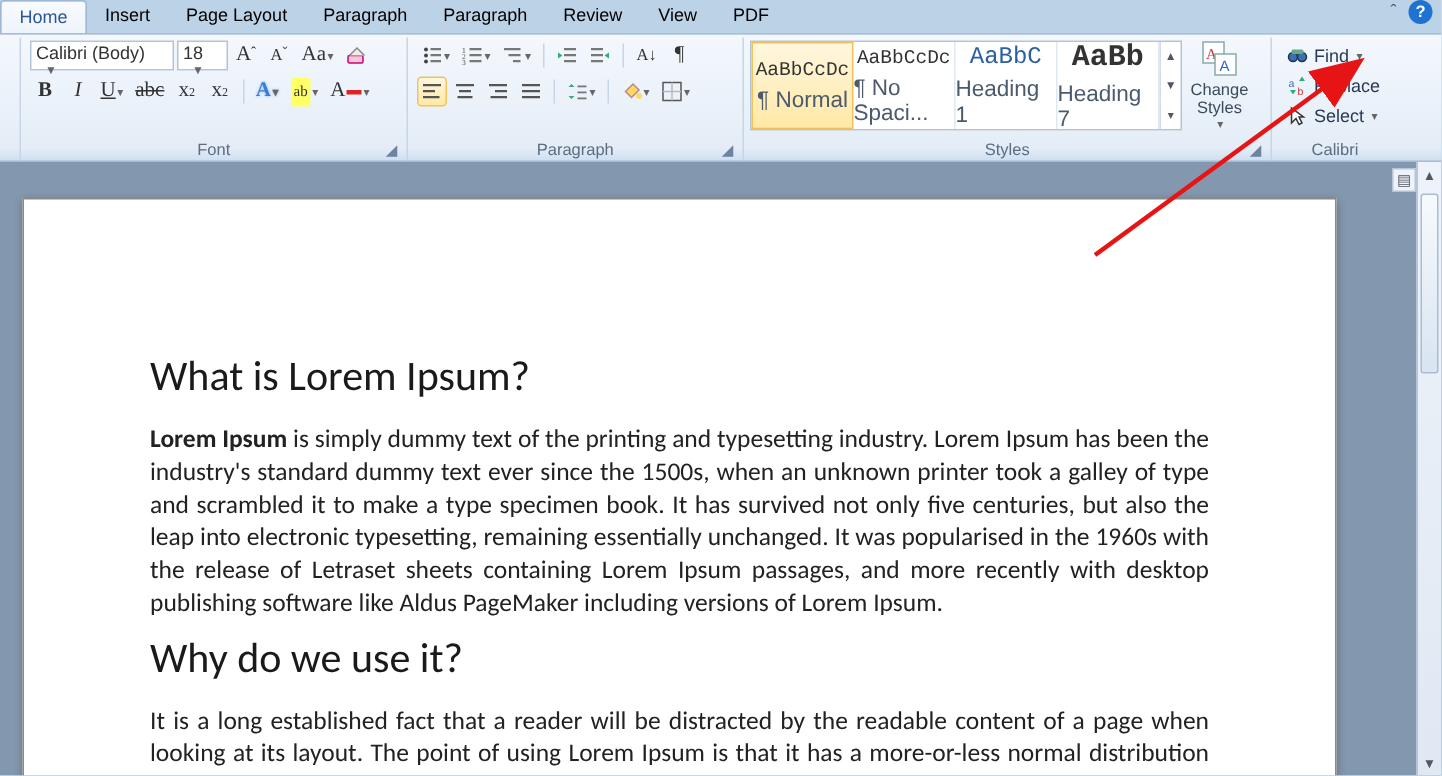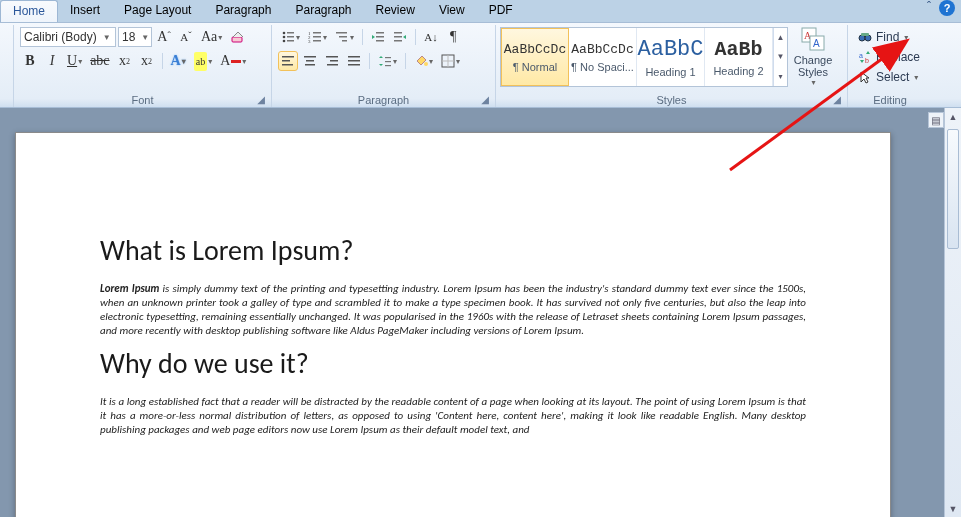--- a/index.html
+++ b/index.html
@@ -71,22 +71,22 @@
   .btn {
     display: inline-flex; align-items: center; justify-content: center;
     min-width: 20px; height: 20px; padding: 0 2px;
     border: 1px solid transparent; border-radius: 3px;
     font-family: "Times New Roman", serif; font-size: 14px; color: #333;
     cursor: pointer;
   }
   .dd { font-size: 8px; color: #666; margin-left: 1px;}
   .combo {
     height: 20px; border: 1px solid #b3c4d8; background: #fff;
-    display: inline-flex; align-items: center; padding: 0 3px;
-    font-size: 12px; color: #333; font-family: "Segoe UI", sans-serif;
+    display: inline-flex; padding: 0 3px;
+    font-size: 12px; color: #333; font-family: "Segoe UI", sans-serif; flex-direction: column;
   }
   .combo .dd { margin-left: 6px;}
   .tinyA { font-size: 10px; position: relative; top: -2px;}
   .sep { width: 1px; background: #c6d5e7; margin: 2px 3px; align-self: stretch;}
   .hl { background: #ffff66; padding: 4px 2px; border-radius: 2px;}
   .colorbox { width: 10px; height: 3px; display: inline-block; margin-left: 1px;}
 
   .style-gal {
     display: flex; align-items: center;
     border: 1px solid #b3c4d8; background: #fff;
@@ -95,21 +95,21 @@
   .style-item {
     display: flex; flex-direction: column; align-items: center; justify-content: center;
     width: 68px; border-right: 1px solid #e0e8f2; height: 100%;
     cursor: pointer;
   }
   .style-item.sel {
     border: 1px solid #f2c15a;
     background: linear-gradient(#fff7df,#ffe9a6);
   }
   .style-prev { font-family: Liberation Mono, monospace; color: #333;}
-  .style-name { font-size: 11px; color: #4b5a6c; margin-top: 4px;}
+  .style-name { font-size: 15px; color: #4b5a6c; margin-top: 4px;}
   .gal-spin { width: 14px; display:flex; flex-direction:column; height:100%;}
   .gal-spin div { flex:1; display:flex; align-items:center; justify-content:center; font-size:8px; border-left:1px solid #d0dced; color:#556;}
   .bigbtn {
     display: flex; flex-direction: column; align-items: center; justify-content: center;
     width: 50px; height: 62px; cursor: pointer; font-size: 11px; color: #3b4a5e;
   }
   .bigbtn svg { margin-bottom: 2px;}
 
   .editing-list { font-size: 12px; color: #2b3a52; }
   .editing-list .eitem { display: flex; align-items: center; height: 20px; gap: 4px; padding: 0 4px; cursor:pointer; position: relative; z-index:1;}
@@ -133,25 +133,24 @@
     color: #222;
   }
   .page h1 {
     font-family: "Calibri","Segoe UI",sans-serif;
     font-weight: 400;
     font-size: 28px;
     margin: 0 0 14px 0;
     color: #1a1a1a;
   }
   .page p {
-    font-size: 11px;
+    font-size: 17px;
     line-height: 1.28;
     text-align: justify;
     margin: 0 0 8px 0;
-    font-style: italic;
   }
   .page p .bold { font-weight: 700; }
   .vscroll {
     position: absolute; right: 0; top: 0; bottom: 0; width: 17px;
     background: linear-gradient(#eef3f9,#dfe8f3);
     border-left: 1px solid #b6c5d8;
     display:flex; flex-direction:column;
   }
   .vscroll .arr { height: 17px; display:flex; align-items:center; justify-content:center; font-size:9px; color:#556; cursor:pointer;}
   .vscroll .track { flex:1; position:relative;}
@@ -375,26 +374,26 @@
       <div class="style-gal">
         <div class="style-item sel">
           <span class="style-prev" style="font-size:13px;">AaBbCcDc</span>
           <span class="style-name">¶ Normal</span>
         </div>
         <div class="style-item">
           <span class="style-prev" style="font-size:13px;">AaBbCcDc</span>
           <span class="style-name">¶ No Spaci...</span>
         </div>
         <div class="style-item">
-          <span class="style-prev" style="font-size:22px;color:#2b5fa0;">AaBbC</span>
+          <span class="style-prev" style="font-size:16px;color:#2b5fa0;">AaBbC</span>
           <span class="style-name">Heading 1</span>
         </div>
         <div class="style-item">
           <span class="style-prev" style="font-size:20px; font-weight:600;">AaBb</span>
-          <span class="style-name">Heading 2</span>
+          <span class="style-name">Heading 7</span>
         </div>
         <div class="gal-spin">
           <div>▲</div>
           <div>▼</div>
           <div>▾</div>
         </div>
       </div>
       <div class="bigbtn">
         <svg width="28" height="28">
           <rect x="3" y="3" width="14" height="14" fill="#fff" stroke="#8aa"></rect>
@@ -431,21 +430,21 @@
         </div>
         <div class="eitem">
           <svg width="14" height="14">
               <path d="M3 2 L3 12 L6 9 L8 13 L10 12 L8 8 L11 8 Z" fill="#fff" stroke="#333"></path>
             </svg>
           <span>Select</span>
             <span class="dd">▾</span>
         </div>
       </div>
     </div>
-    <div class="group-label"><span>Editing</span></div>
+    <div class="group-label"><span>Calibri</span></div>
   </div>
 
 </div>
 
 <div class="workarea">
   <div class="page">
     <h1>What is Lorem Ipsum?</h1>
     <p><span class="bold">Lorem Ipsum</span><span> is simply dummy text of the printing and typesetting industry. Lorem Ipsum has been the industry's standard dummy text ever since the 1500s, when an unknown printer took a galley of type and scrambled it to make a type specimen book. It has survived not only five centuries, but also the leap into electronic typesetting, remaining essentially unchanged. It was popularised in the 1960s with the release of Letraset sheets containing Lorem Ipsum passages, and more recently with desktop publishing software like Aldus PageMaker including  versions of Lorem Ipsum.</span></p>
     <h1>Why do we use it?</h1>
     <p>It is a long established fact that a reader will be distracted by the readable content of a page when looking at its layout. The point of using Lorem Ipsum is that it has a more-or-less normal distribution of letters, as opposed to using 'Content here, content here', making it look like readable English. Many desktop publishing packages and web page editors now use Lorem Ipsum as their default model text, and</p>

